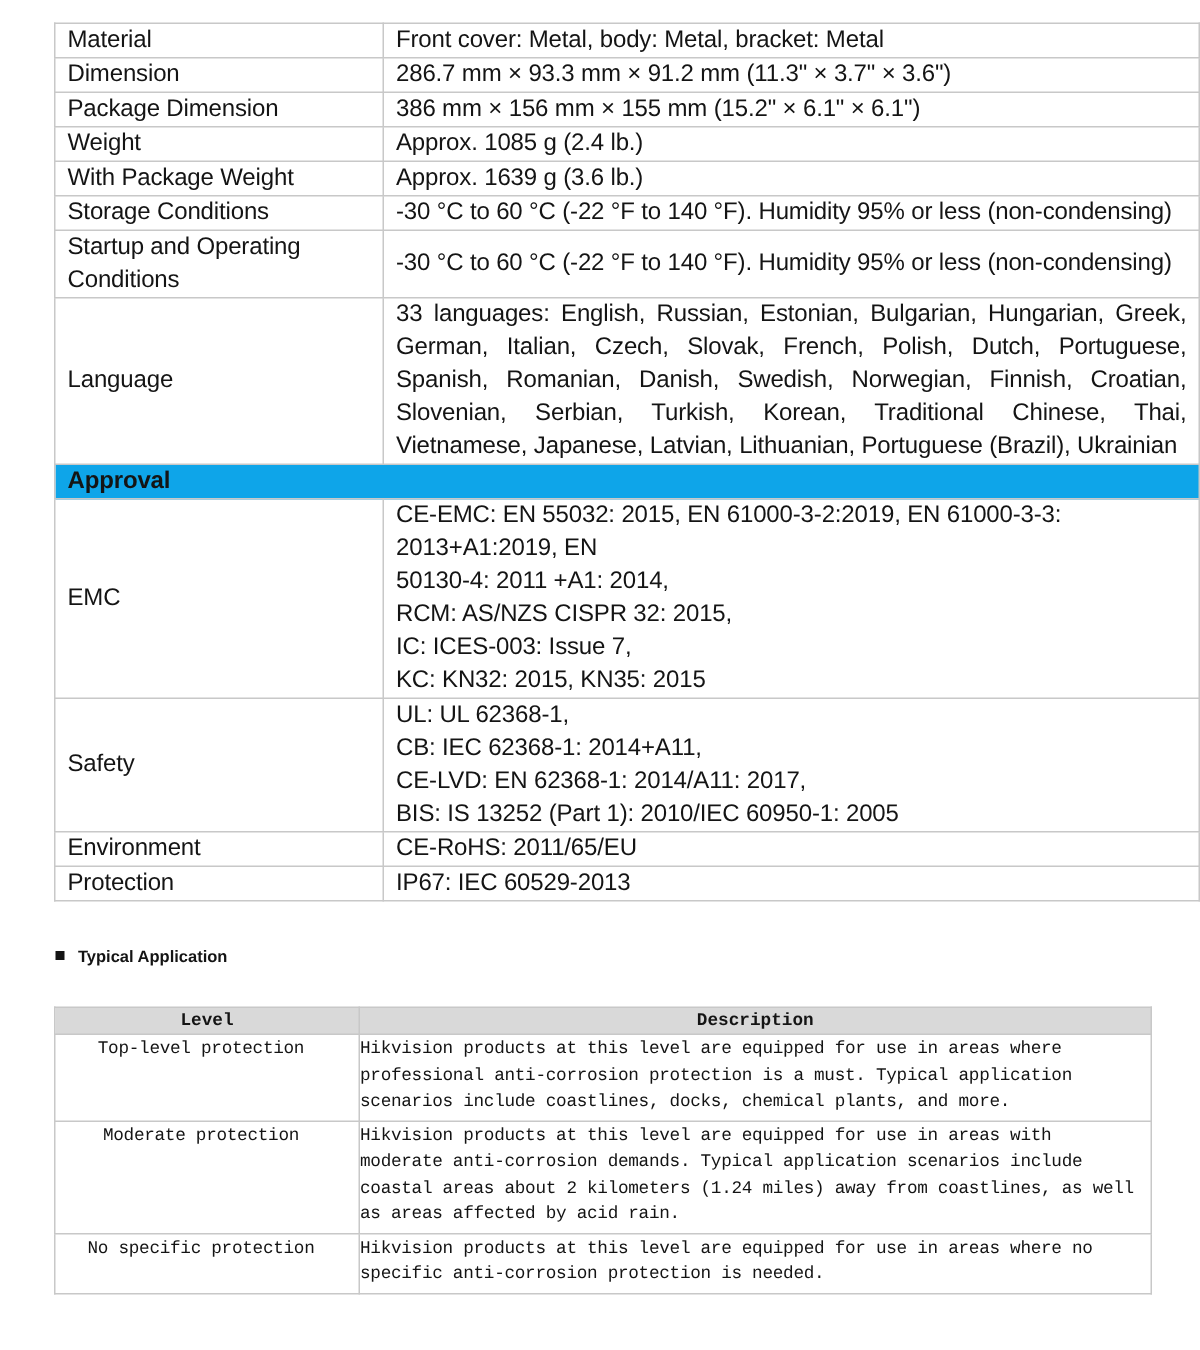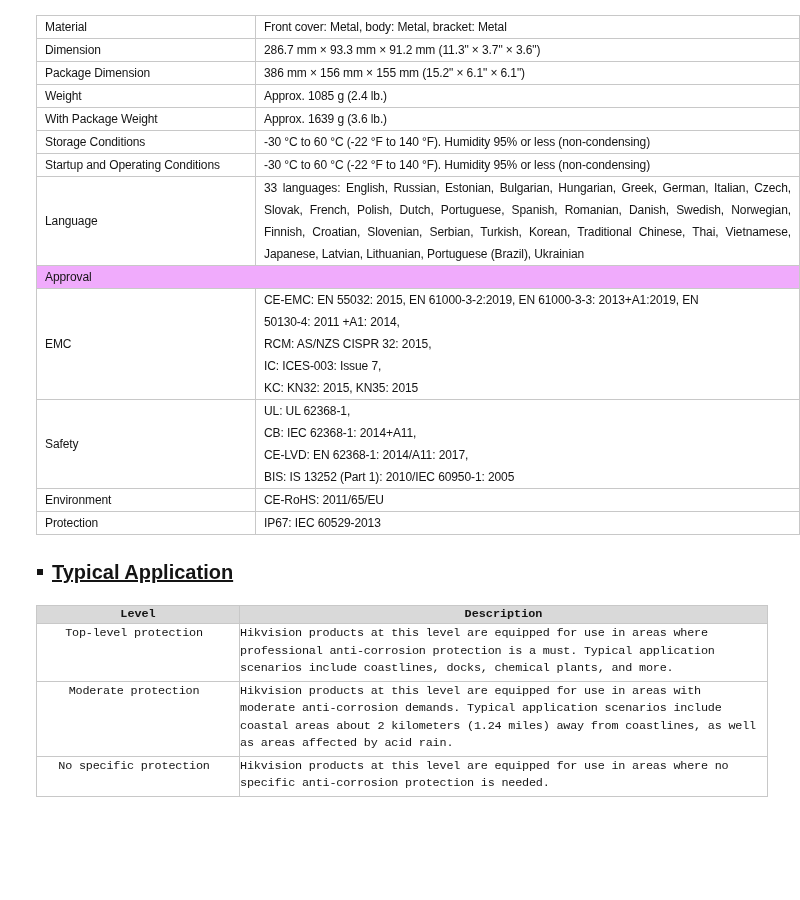--- a/index.html
+++ b/index.html
@@ -10,45 +10,44 @@
     font-family: "Liberation Sans", sans-serif;
     overflow: hidden;
   }
   .doc { padding: 15px 35px 0 36px; }
 
   
   table.spec {
     border-collapse: collapse;
     table-layout: fixed;
     width: 729px;
-    font-size: 12px;
+    font-size: 16px;
   }
   table.spec td {
     border: 1px solid #c8c8c8;
     vertical-align: middle;
     padding: 0 8px;
     line-height: 22px;
     letter-spacing: -0.1px;
   }
   table.spec td.lab { width: 202px; }
   table.spec td.val { width: 527px; white-space: pre-line; }
   table.spec td.val.justify { white-space: normal; text-align: justify; }
   table.spec td.section {
-    background: #f0abfc;
-    font-weight: normal;
+    background: #0ea5e9;
+    font-weight: bold;
     height: 22px;
   }
 
   
   .ta-heading {
     margin: 26px 0 6px 0;
-    font-size: 20px;
+    font-size: 11px;
     font-weight: bold;
     line-height: 22px;
-    text-decoration: underline;
   }
   .square-bullet {
     display: inline-block;
     width: 6px; height: 6px;
     background: #141414;
     margin: 0 9px 3px 1px;
     vertical-align: middle;
   }
   .para {
     font-size: 11.5px;

